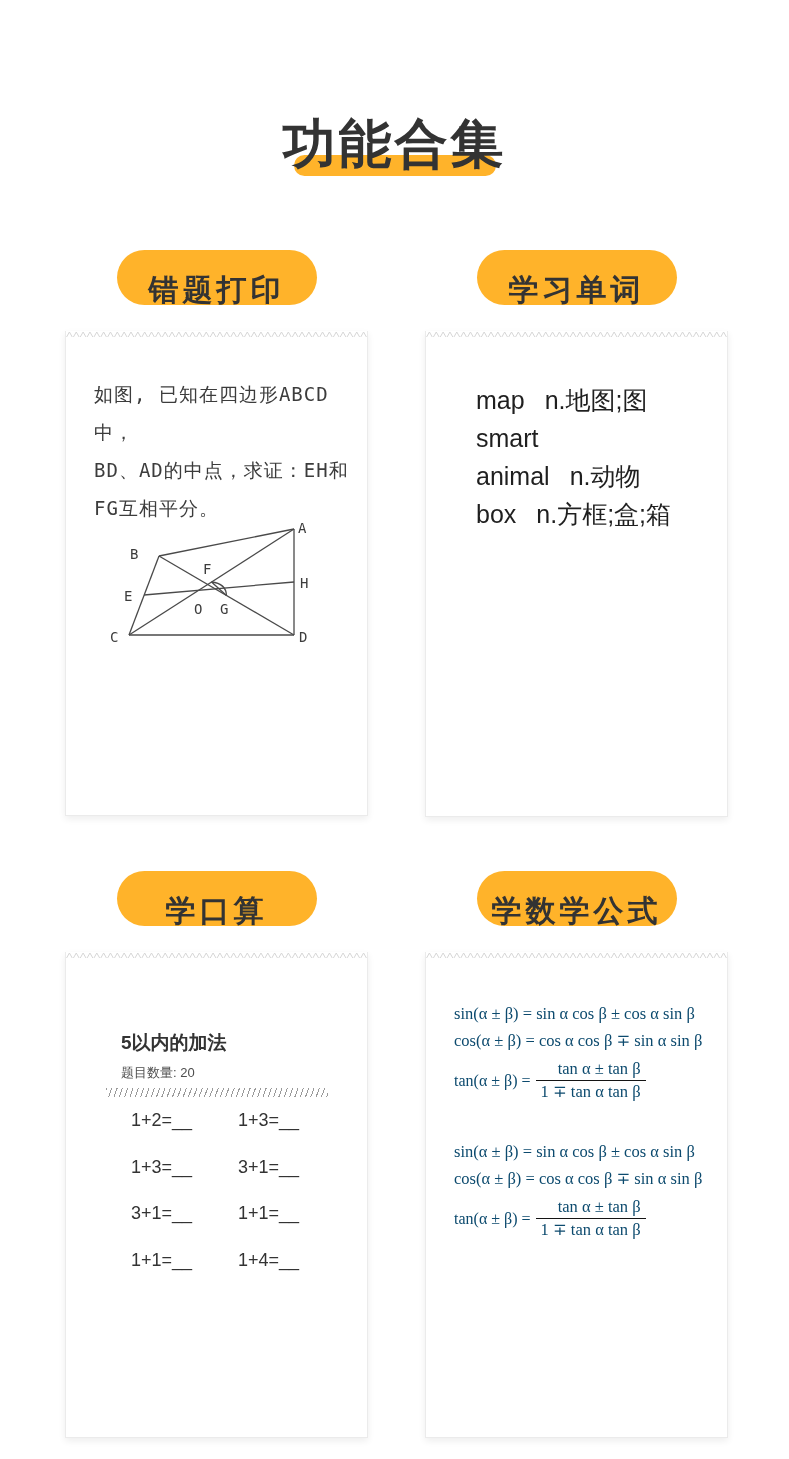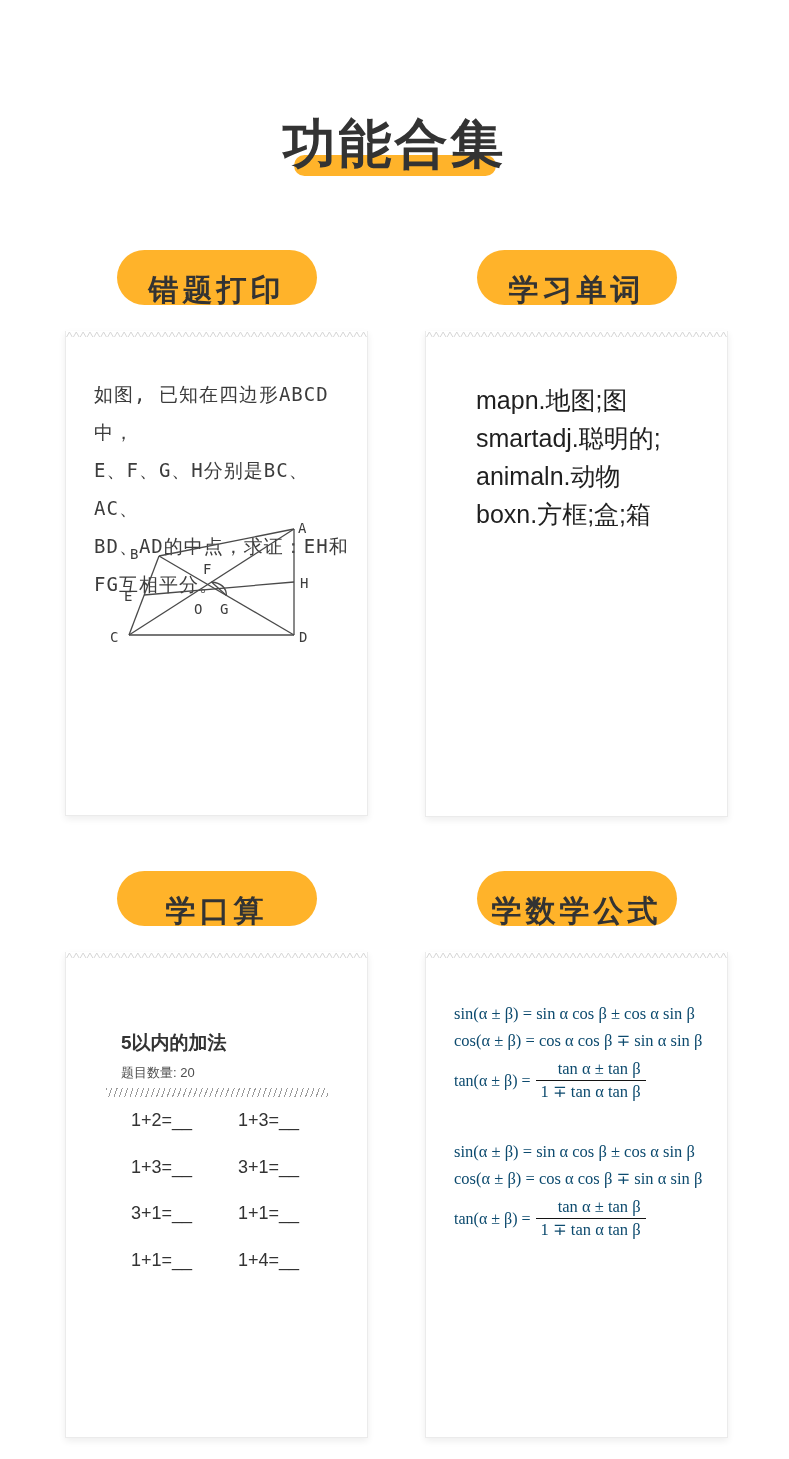--- a/index.html
+++ b/index.html
@@ -46,21 +46,21 @@
     font-size:19px;line-height:38px;color:#3c3c3c;letter-spacing:1px;
   }
   .geo-figure{position:absolute;left:20px;top:180px;}
   .geo-figure line,.geo-figure path{stroke:#4a4a4a;stroke-width:1.3;fill:none;}
   .geo-figure text{
     font-family:"DejaVu Sans Mono","DejaVu Sans",sans-serif;
     font-size:14px;fill:#3c3c3c;
   }
   
   .word-list{position:absolute;left:50px;top:50px;width:240px;}
-  .word-row{font-size:25px;line-height:38px;color:#1f1f1f;display:flex;}
+  .word-row{font-size:25px;line-height:38px;color:#1f1f1f;display:flex;gap:20px;}
   .word-row .w{white-space:nowrap;}
   
   .sheet-title{position:absolute;left:55px;top:78px;font-size:19px;font-weight:600;color:#333;}
   .sheet-count{position:absolute;left:55px;top:112px;font-size:13px;color:#4d4d4d;}
   .hatch-divider{
     position:absolute;left:40px;top:136px;width:222px;height:9px;
     background:repeating-linear-gradient(110deg,#9a9a9a 0 1px,transparent 1px 5px);
   }
   .calc-grid{position:absolute;left:65px;top:158px;width:220px;}
   .calc-row{position:absolute;left:0;width:220px;font-size:18px;color:#333;}
@@ -93,21 +93,20 @@
 <div class="badge-row r1 col-right">
   <div class="badge">学习单词</div>
 </div>
 
 <div class="card card1">
   <svg class="tear" viewBox="0 0 308 7" preserveAspectRatio="none">
     <path stroke="#d6d6d6" stroke-width="1" fill="#ffffff" d="M0 8 l3.5 -6 l3.5 6 l3.5 -6 l3.5 6 l3.5 -6 l3.5 6 l3.5 -6 l3.5 6 l3.5 -6 l3.5 6 l3.5 -6 l3.5 6 l3.5 -6 l3.5 6 l3.5 -6 l3.5 6 l3.5 -6 l3.5 6 l3.5 -6 l3.5 6 l3.5 -6 l3.5 6 l3.5 -6 l3.5 6 l3.5 -6 l3.5 6 l3.5 -6 l3.5 6 l3.5 -6 l3.5 6 l3.5 -6 l3.5 6 l3.5 -6 l3.5 6 l3.5 -6 l3.5 6 l3.5 -6 l3.5 6 l3.5 -6 l3.5 6 l3.5 -6 l3.5 6 l3.5 -6 l3.5 6 l3.5 -6 l3.5 6 l3.5 -6 l3.5 6 l3.5 -6 l3.5 6 l3.5 -6 l3.5 6 l3.5 -6 l3.5 6 l3.5 -6 l3.5 6 l3.5 -6 l3.5 6 l3.5 -6 l3.5 6 l3.5 -6 l3.5 6 l3.5 -6 l3.5 6 l3.5 -6 l3.5 6 l3.5 -6 l3.5 6 l3.5 -6 l3.5 6 l3.5 -6 l3.5 6 l3.5 -6 l3.5 6 l3.5 -6 l3.5 6 l3.5 -6 l3.5 6 l3.5 -6 l3.5 6 l3.5 -6 l3.5 6 l3.5 -6 l3.5 6 l3.5 -6 l3.5 6 l3.5 -6 l3.5 6 L308 8 Z"></path>
   </svg>
   <div class="problem-text">
     <div>如图, 已知在四边形ABCD中，</div>
-    <div>E、F、G、H分别是BC、AC、</div>
     <div>BD、AD的中点，求证：EH和</div>
     <div>FG互相平分。</div>
   </div>
   <svg class="geo-figure" width="260" height="140" viewBox="0 0 260 140">
     <line x1="73" y1="45" x2="208" y2="18"></line>
     <line x1="73" y1="45" x2="43" y2="124"></line>
     <line x1="43" y1="124" x2="208" y2="124"></line>
     <line x1="208" y1="18" x2="208" y2="124"></line>
     <line x1="208" y1="18" x2="43" y2="124"></line>
     <line x1="73" y1="45" x2="208" y2="124"></line>
@@ -130,21 +129,20 @@
   <svg class="tear" viewBox="0 0 308 7" preserveAspectRatio="none">
     <path stroke="#d6d6d6" stroke-width="1" fill="#ffffff" d="M0 8 l3.5 -6 l3.5 6 l3.5 -6 l3.5 6 l3.5 -6 l3.5 6 l3.5 -6 l3.5 6 l3.5 -6 l3.5 6 l3.5 -6 l3.5 6 l3.5 -6 l3.5 6 l3.5 -6 l3.5 6 l3.5 -6 l3.5 6 l3.5 -6 l3.5 6 l3.5 -6 l3.5 6 l3.5 -6 l3.5 6 l3.5 -6 l3.5 6 l3.5 -6 l3.5 6 l3.5 -6 l3.5 6 l3.5 -6 l3.5 6 l3.5 -6 l3.5 6 l3.5 -6 l3.5 6 l3.5 -6 l3.5 6 l3.5 -6 l3.5 6 l3.5 -6 l3.5 6 l3.5 -6 l3.5 6 l3.5 -6 l3.5 6 l3.5 -6 l3.5 6 l3.5 -6 l3.5 6 l3.5 -6 l3.5 6 l3.5 -6 l3.5 6 l3.5 -6 l3.5 6 l3.5 -6 l3.5 6 l3.5 -6 l3.5 6 l3.5 -6 l3.5 6 l3.5 -6 l3.5 6 l3.5 -6 l3.5 6 l3.5 -6 l3.5 6 l3.5 -6 l3.5 6 l3.5 -6 l3.5 6 l3.5 -6 l3.5 6 l3.5 -6 l3.5 6 l3.5 -6 l3.5 6 l3.5 -6 l3.5 6 l3.5 -6 l3.5 6 l3.5 -6 l3.5 6 l3.5 -6 l3.5 6 l3.5 -6 l3.5 6 L308 8 Z"></path>
   </svg>
   <div class="word-list">
     <div class="word-row">
       <span class="w">map</span>
       <span class="m">n.地图;图</span>
     </div>
     <div class="word-row">
       <span class="w">smart</span>
-      <span class="m">adj.聪明的;</span>
     </div>
     <div class="word-row">
       <span class="w">animal</span>
       <span class="m">n.动物</span>
     </div>
     <div class="word-row">
       <span class="w">box</span>
       <span class="m">n.方框;盒;箱</span>
     </div>
   </div>

